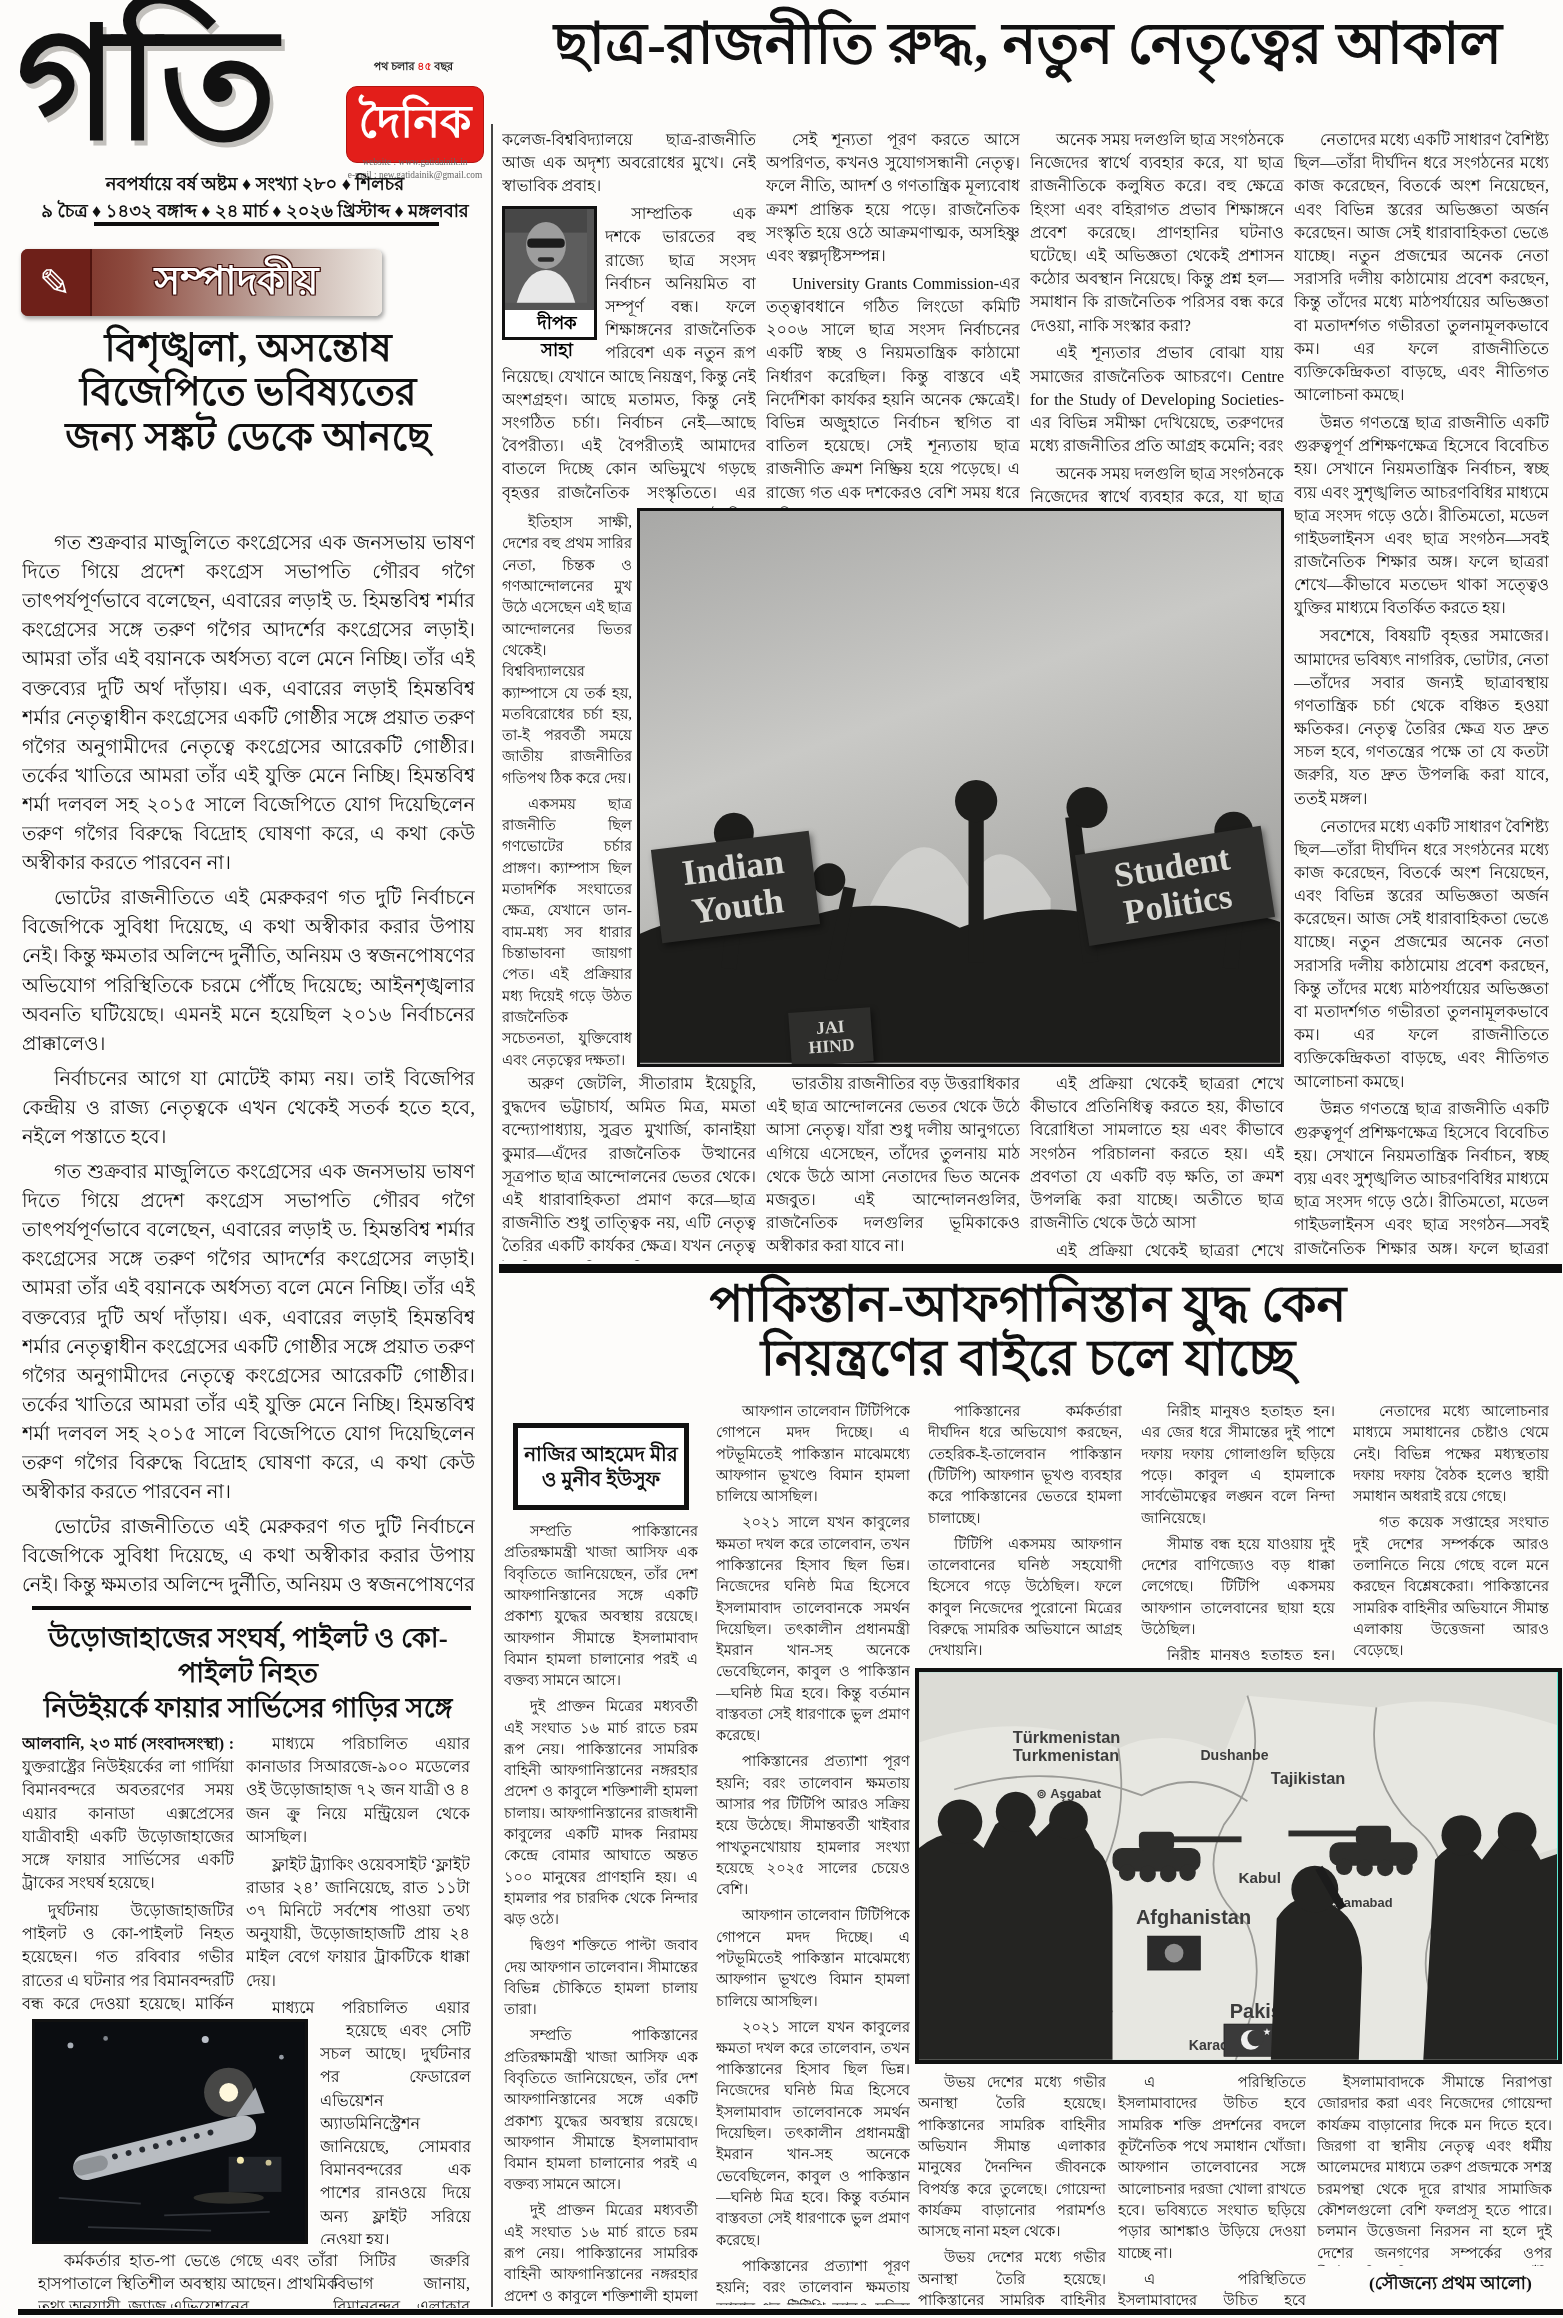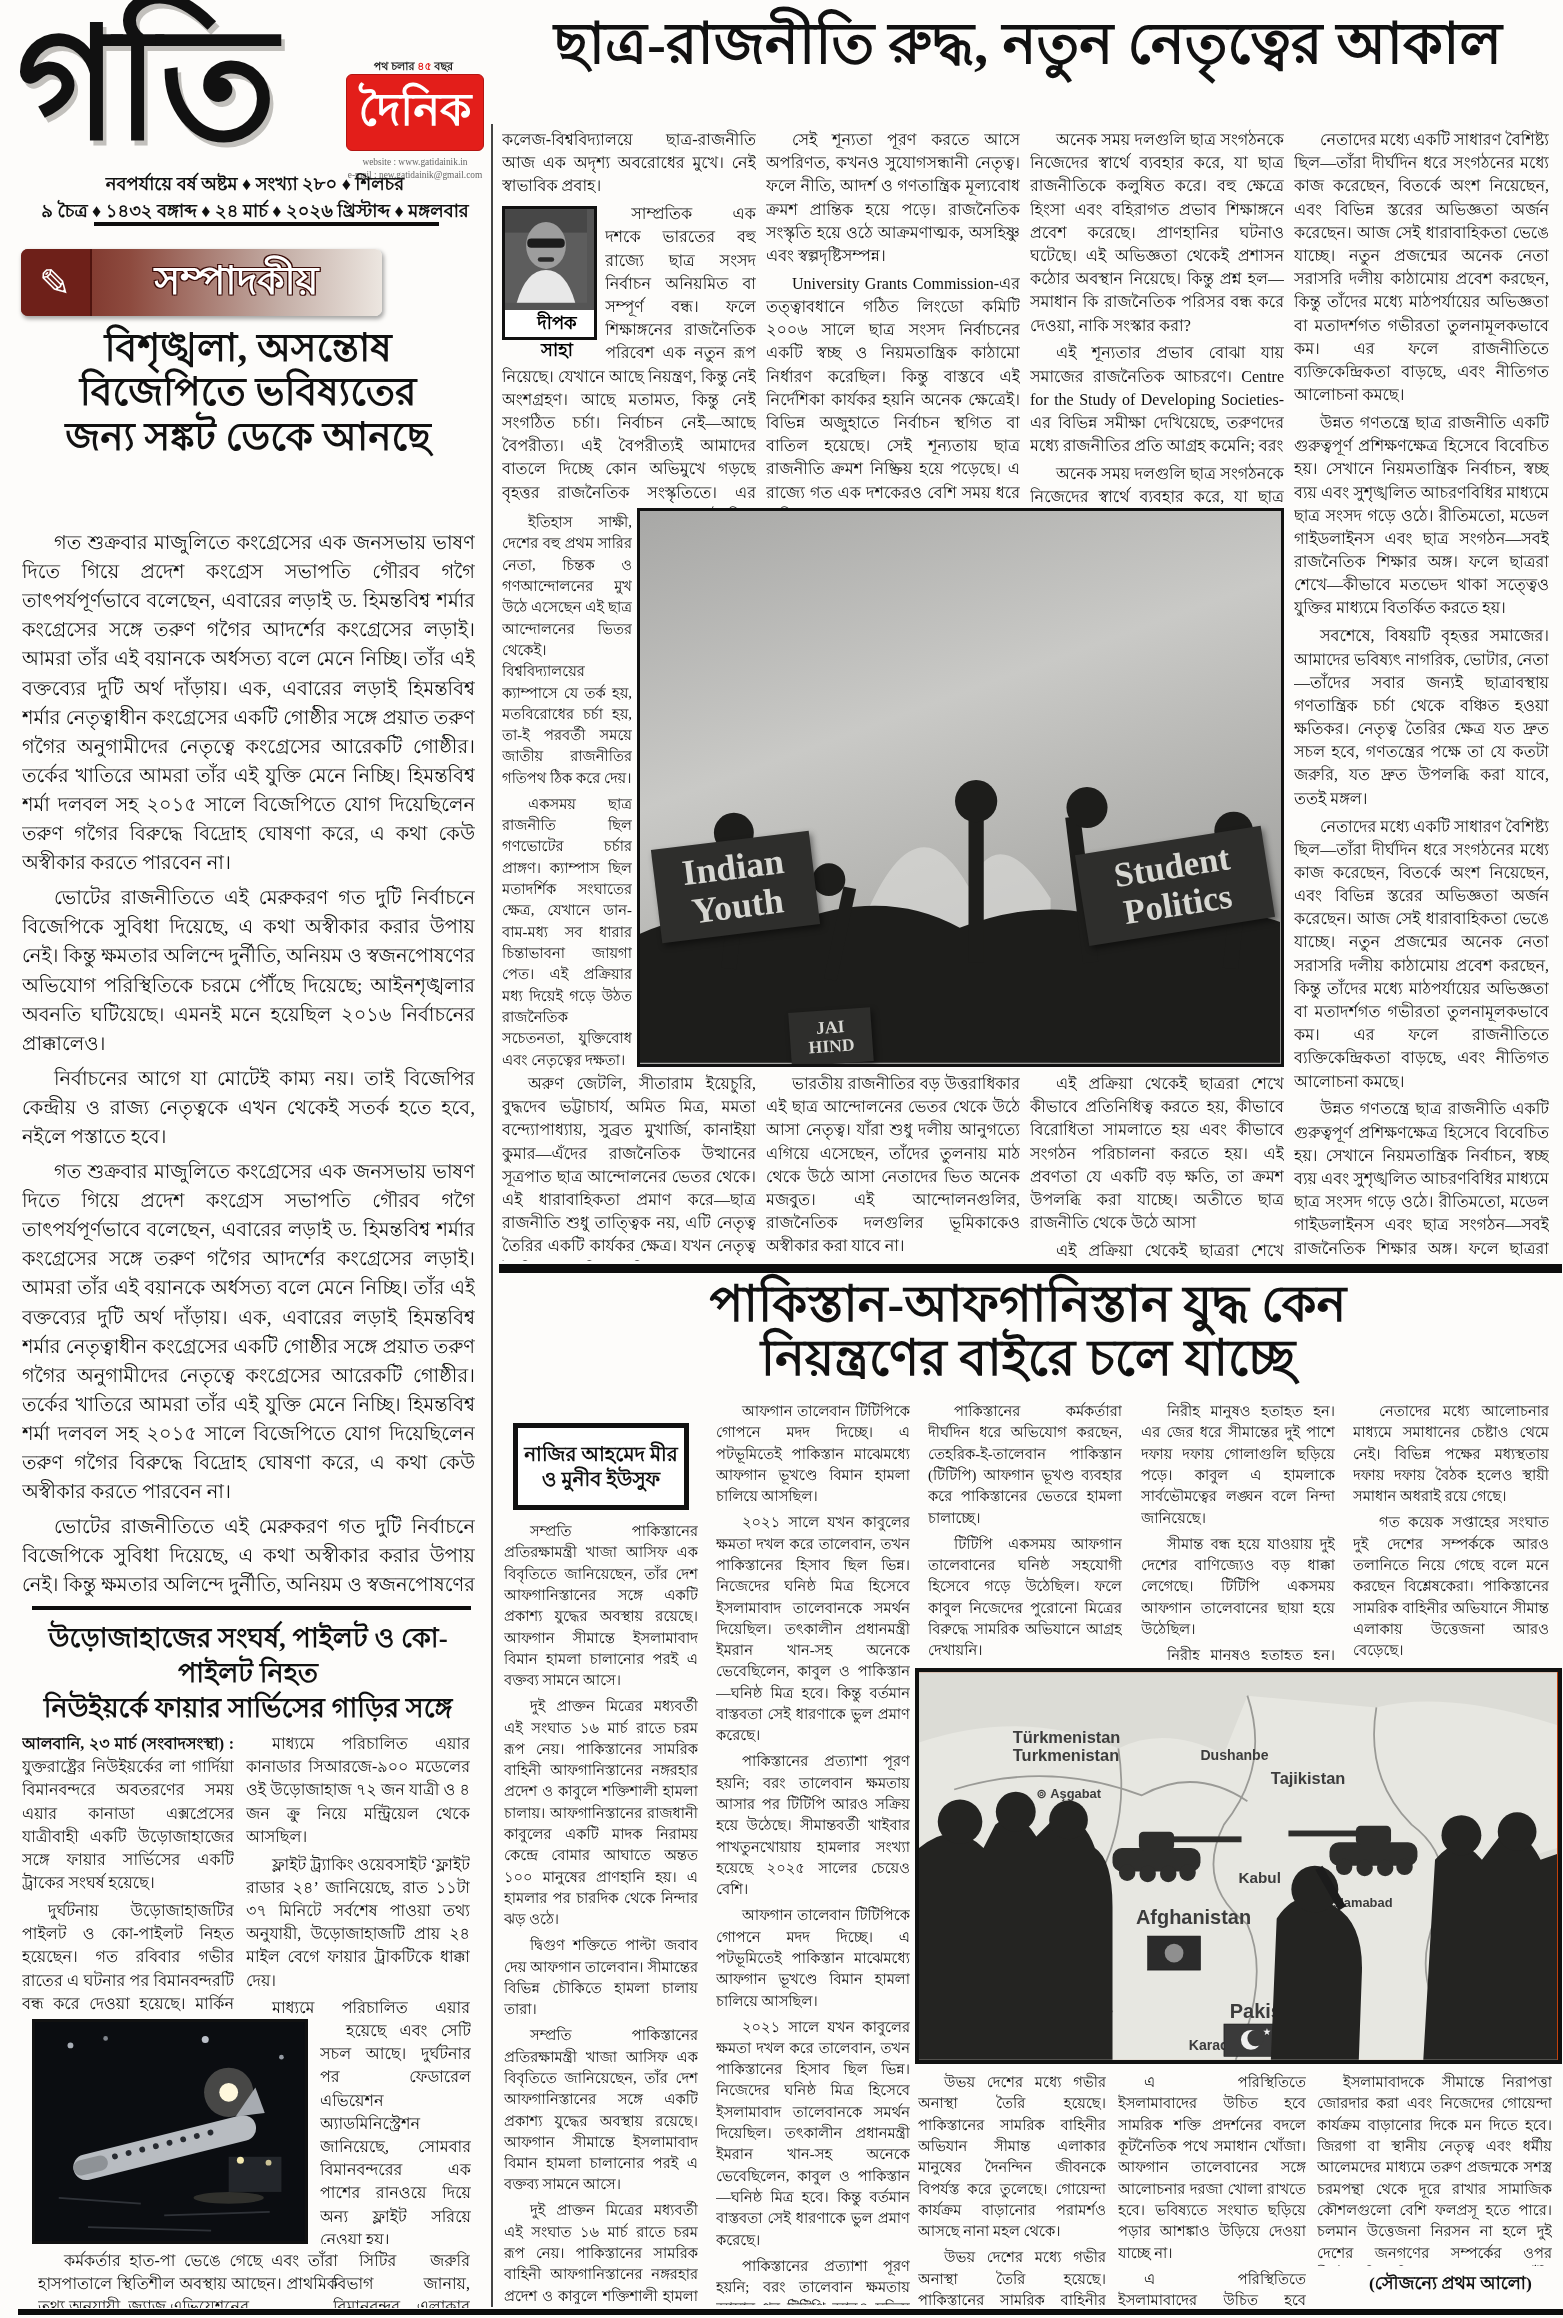--- a/index.html
+++ b/index.html
@@ -10,21 +10,21 @@
   .col{overflow:hidden;text-align:justify;}
   .col p{margin:0 0 4.7px 0;text-indent:26px;line-height:1.45;}
   .bodytext{font-size:16px;}
   .bodysmall{font-size:14.7px;}
   .rule{background:#0d0d0d;}
   
   #logo{left:16.4px;top:8.2px;width:332px;height:161px;font-size:156px;font-weight:bold;line-height:1.0;
         text-shadow:3.5px 4.7px 0 #c2c0bc;letter-spacing:-3.5px;}
   #tagline{left:337px;top:58px;width:153px;font-size:11px;font-weight:bold;color:#222;}
   #tagline .rednum{color:#e31e1a;}
-  #dainik{left:346px;top:74px;width:138px;height:77px;background:#e31e1a;border-radius:6px;
+  #dainik{left:346px;top:86px;width:138px;height:77px;background:#e31e1a;border-radius:11px;
           color:#fff;font-size:45px;font-weight:bold;display:flex;align-items:center;justify-content:center;
           border:1.2px solid #b31512;}
   #mastweb{left:324px;top:156px;width:182px;font-size:9.4px;color:#666;line-height:1.4;}
   #dateline1{left:35px;top:170px;width:440px;font-size:18px;font-weight:bold;}
   #dateline2{left:35px;top:197px;width:440px;font-size:18px;font-weight:bold;}
   #dl-rule{left:94px;top:222px;width:345px;height:3.5px;}
   #vdivider{left:491px;top:124px;width:1.8px;height:2183px;background:#444;}
   
   #main-headline{left:500px;top:15.3px;width:1056px;font-size:57px;font-weight:800;line-height:1.0;
                  font-family:"Liberation Serif","DejaVu Serif",serif;}
@@ -38,21 +38,21 @@
            padding:8.2px 5.9px;line-height:1.08;box-shadow:2.3px 3.5px 5.9px rgba(0,0,0,.45);}
   #placard-left{left:16.4px;top:329px;width:147px;font-size:36px;transform:rotate(-7deg);}
   #placard-small{left:150px;top:499px;width:70px;font-size:17.6px;transform:rotate(-4deg);}
   #placard-right{left:441px;top:329px;width:176px;font-size:35px;transform:rotate(-9deg);}
   
   #war-bar{left:499px;top:1264px;width:1063px;height:8.8px;}
   #war-headline{left:500px;top:1278px;width:1056px;font-size:50px;font-weight:800;line-height:1.07;}
   #war-byline{left:513px;top:1423px;width:176px;height:87px;border:5.3px solid #111;background:#fff;
               display:flex;align-items:center;justify-content:center;text-align:center;
               font-size:20px;font-weight:bold;line-height:1.25;padding:3.5px;}
-  #war-map{left:915px;top:1668px;width:647px;height:396px;border:4.1px solid #111;background:#c2410c;}
+  #war-map{left:915px;top:1668px;width:647px;height:396px;border:4.1px solid #111;background:#5eead4;}
   #war-credit{left:1369px;top:2270px;width:235px;text-align:left;font-size:17.6px;font-weight:bold;}
   
   #edit-header{left:20.5px;top:249px;width:361px;height:67px;border-radius:7px;display:flex;align-items:stretch;
                background:linear-gradient(90deg,#6e2019 0%,#8d4a3e 30%,#c4aea6 72%,#ece6e0 100%);
                box-shadow:1.8px 2.3px 4.7px rgba(0,0,0,.35);}
   #edit-icon{width:69px;background:#6e2019;border-radius:7px 0 0 7px;display:flex;align-items:center;
              justify-content:center;color:#fff;font-size:38px;border-right:2.3px solid #4f140f;}
   #edit-title{flex:1;display:flex;align-items:center;justify-content:center;font-size:39px;font-weight:bold;
               color:#fff;text-shadow:1.2px 1.2px 0 #3a0d09,-1.2px -1.2px 0 #3a0d09,1.2px -1.2px 0 #3a0d09,-1.2px 1.2px 0 #3a0d09;}
   #edit-headline{left:17.6px;top:326px;width:461px;font-size:39px;font-weight:800;line-height:1.14;}

